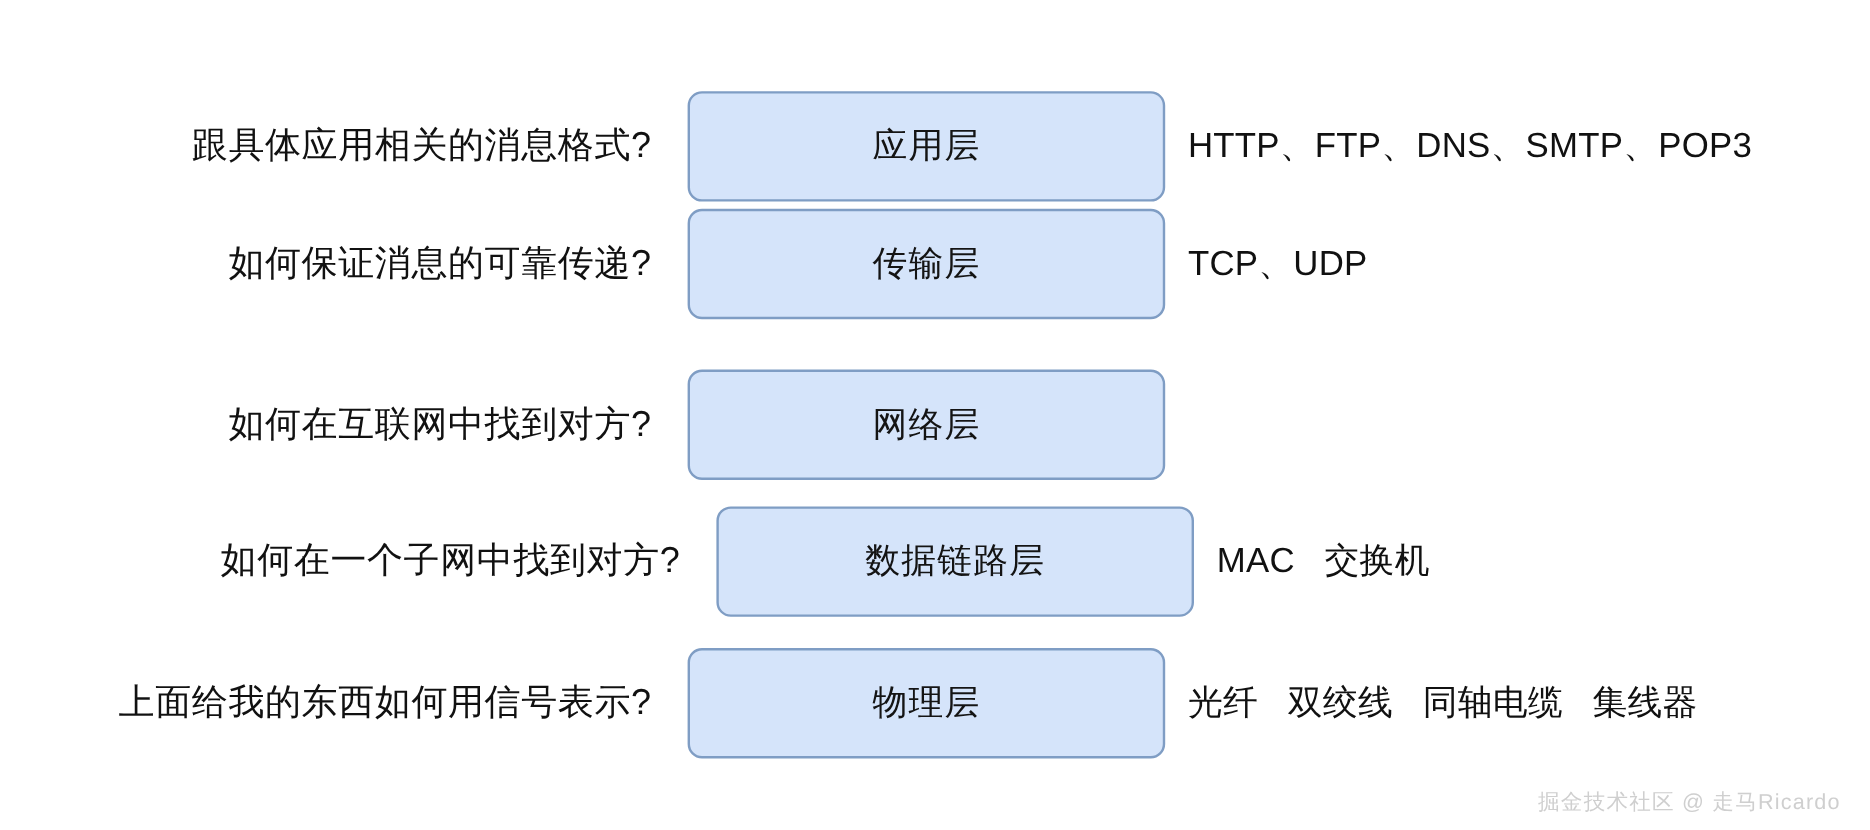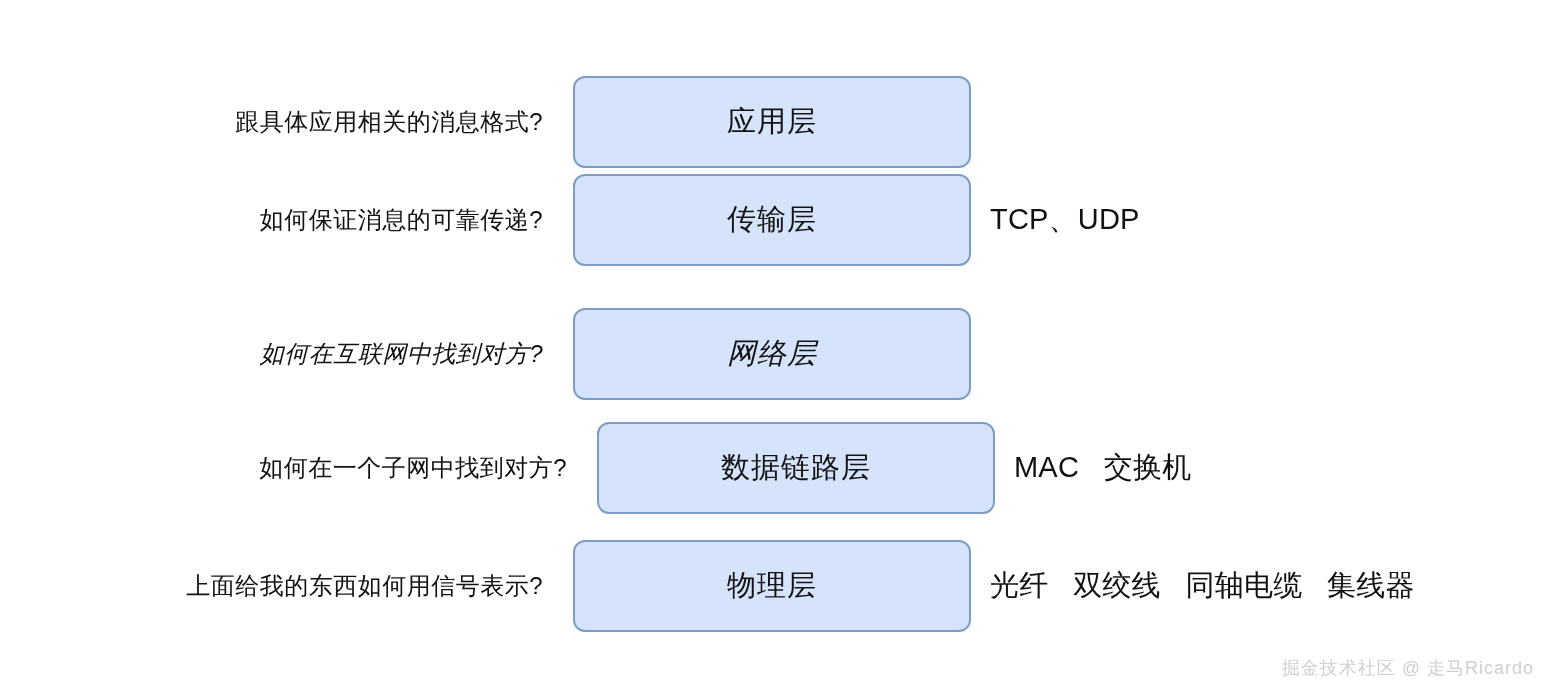--- a/index.html
+++ b/index.html
@@ -37,21 +37,21 @@
 
   .question-cell {
     width: 543px;
     flex: 0 0 543px;
     text-align: right;
     padding-right: 0px;
     box-sizing: border-box;
   }
 
   .question-text {
-    font-size: 24px;
+    font-size: 30px;
     line-height: 1.2;
     letter-spacing: 0.5px;
     color: #111111;
     white-space: nowrap;
     font-weight: 400;
     text-align: center;
   }
 
   .box-cell {
     flex: 0 0 398px;
@@ -111,37 +111,40 @@
 
   <div class="layer-row" style="top:76px;">
     <div class="question-cell">
       <span class="question-text">跟具体应用相关的消息格式?</span>
     </div>
     <div class="box-cell">
       <div class="layer-box">
         <span class="layer-name">应用层</span>
       </div>
     </div>
+    <div class="protocols-cell">
+      <span class="protocols-text">HTTP、FTP、DNS、SMTP、POP3</span>
+    </div>
   </div>
 
   <div class="layer-row" style="top:174px;">
     <div class="question-cell">
       <span class="question-text">如何保证消息的可靠传递?</span>
     </div>
     <div class="box-cell">
       <div class="layer-box">
         <span class="layer-name">传输层</span>
       </div>
     </div>
     <div class="protocols-cell">
       <span class="protocols-text">TCP、UDP</span>
     </div>
   </div>
 
-  <div class="layer-row" style="top:308px;font-style:italic;">
+  <div class="layer-row" style="top:308px;">
     <div class="question-cell">
       <span class="question-text">如何在互联网中找到对方?</span>
     </div>
     <div class="box-cell">
       <div class="layer-box">
         <span class="layer-name">网络层</span>
       </div>
     </div>
   </div>
 

